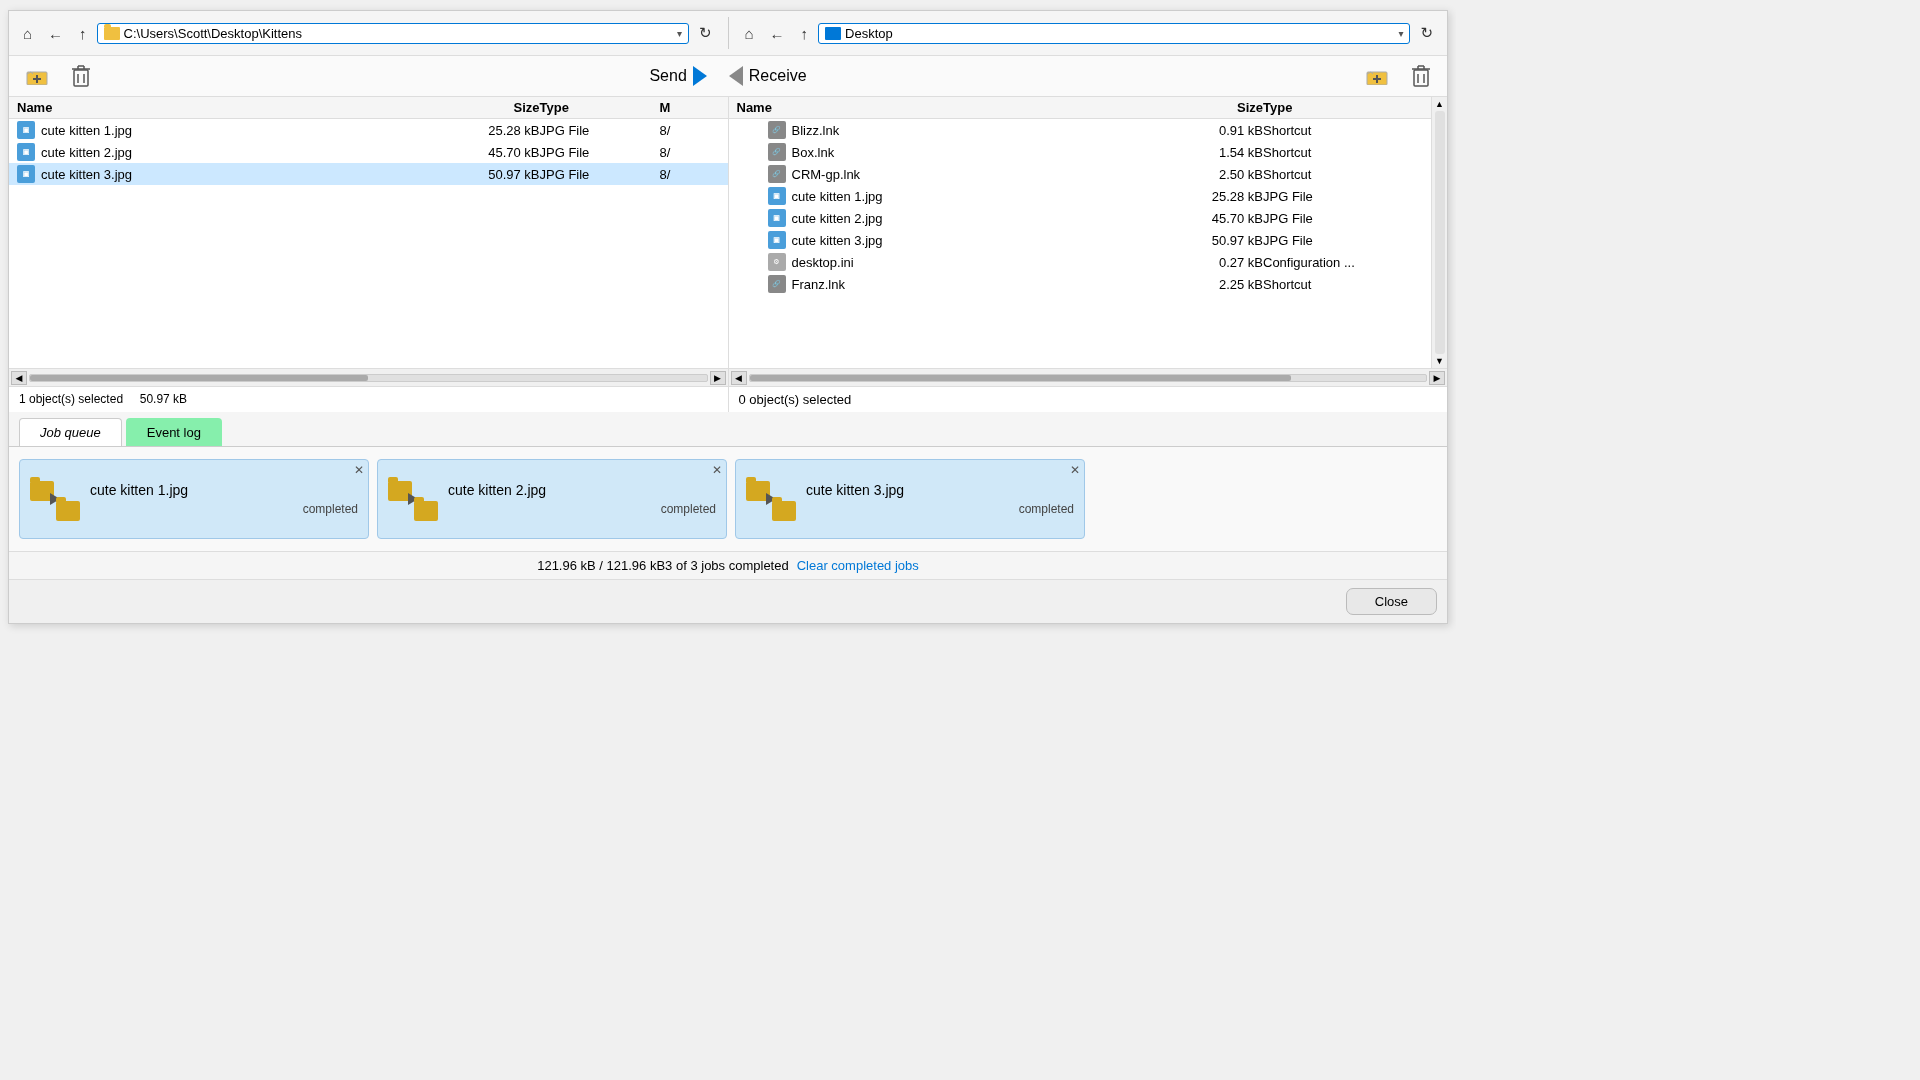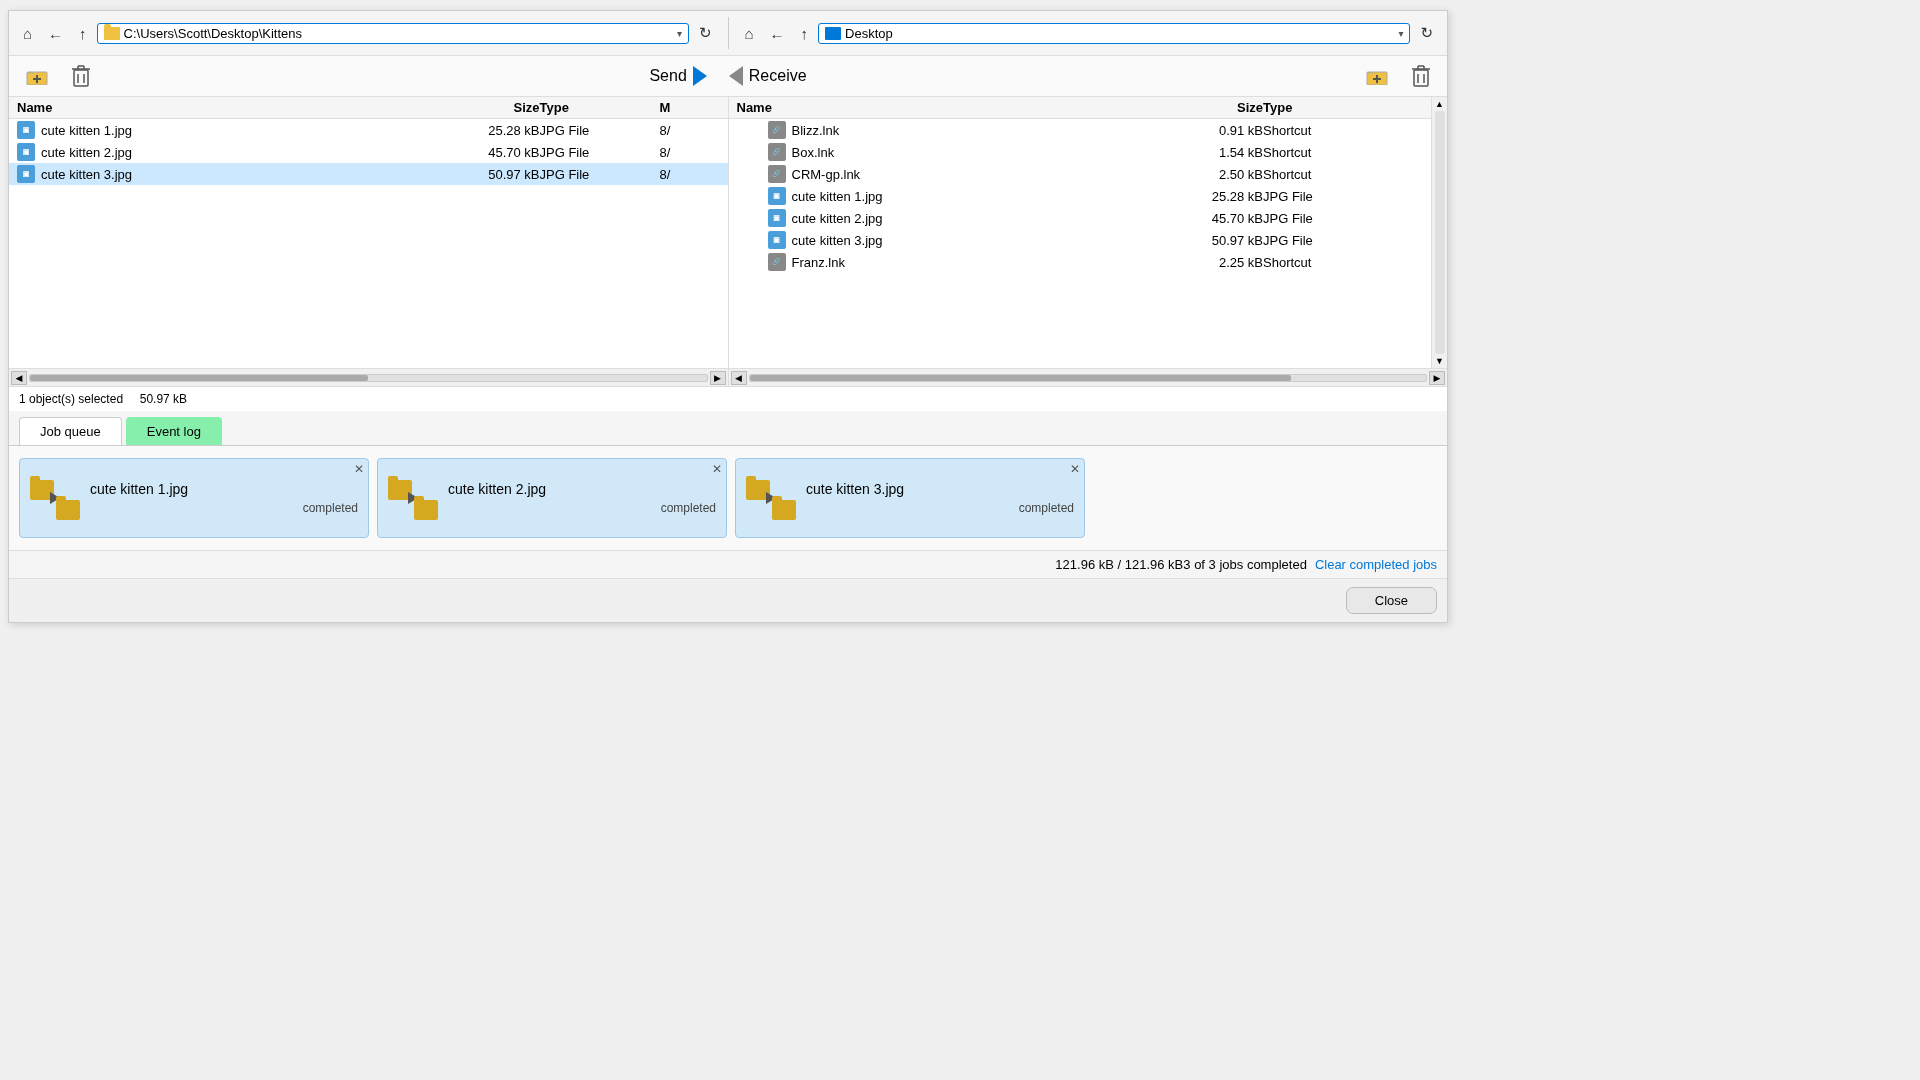--- a/index.html
+++ b/index.html
@@ -282,20 +282,21 @@
       background: #86efac;
       margin-right: 4px;
       font-size: 13px;
     }
     .tab.active {
       background: #fff;
       border-color: #ccc;
       border-bottom-color: #fff;
       position: relative;
       z-index: 1;
+      font-style: italic;
     }
     .job-cards {
       display: flex;
       gap: 8px;
       padding: 12px 10px;
       background: #f9f9f9;
       min-height: 100px;
     }
     .job-card {
       background: #d0e8f8;
@@ -376,21 +377,21 @@
       line-height: 1;
     }
 
     
     .bottom-bar {
       display: flex;
       align-items: center;
       padding: 6px 10px;
       background: #f5f5f5;
       border-top: 1px solid #ddd;
-      justify-content: flex-end;
+      justify-content: center;
     }
     .clear-link {
       color: #0078d7;
       text-decoration: none;
       cursor: pointer;
       font-size: 13px;
     }
     .jobs-status { font-size: 13px; }
 
     
@@ -601,20 +602,28 @@
             <div class="file-row file-row-right">
               <div class="file-name-cell">
                   <div class="jpg-icon">▣</div>
                   <span>cute kitten 3.jpg</span>
                 </div>
               <span class="col-right">50.97 kB</span>
               <span>JPG File</span>
             </div>
             <div class="file-row file-row-right">
               <div class="file-name-cell">
+                  <div class="ini-icon">⚙</div>
+                  <span>desktop.ini</span>
+                </div>
+              <span class="col-right">0.27 kB</span>
+              <span>Configuration ...</span>
+            </div>
+            <div class="file-row file-row-right">
+              <div class="file-name-cell">
                   <div class="lnk-icon">🔗</div>
                   <span>Franz.lnk</span>
                 </div>
               <span class="col-right">2.25 kB</span>
               <span>Shortcut</span>
             </div>
           </div>
         </div>
         <div style="width:16px;background:#f0f0f0;border-left:1px solid #ddd;display:flex;flex-direction:column;justify-content:space-between;align-items:center;padding:2px 0;">
           <div style="font-size:9px;cursor:pointer;">▲</div>
@@ -630,20 +639,23 @@
         <div class="scroll-btn">▶</div>
       </div>
     </div>
   </div>
 
   <div class="status-bars">
     <div class="status-left">
       <span>1 object(s) selected</span>
       &nbsp;&nbsp;&nbsp;
       <span>50.97 kB</span>
+    </div>
+    <div class="status-right">
+      <span>0 object(s) selected</span>
     </div>
   </div>
 
   <div class="job-queue-section">
     <div class="tabs-bar">
       <div class="tab active">
         <span>Job queue</span>
       </div>
       <div class="tab">
         <span>Event log</span>

